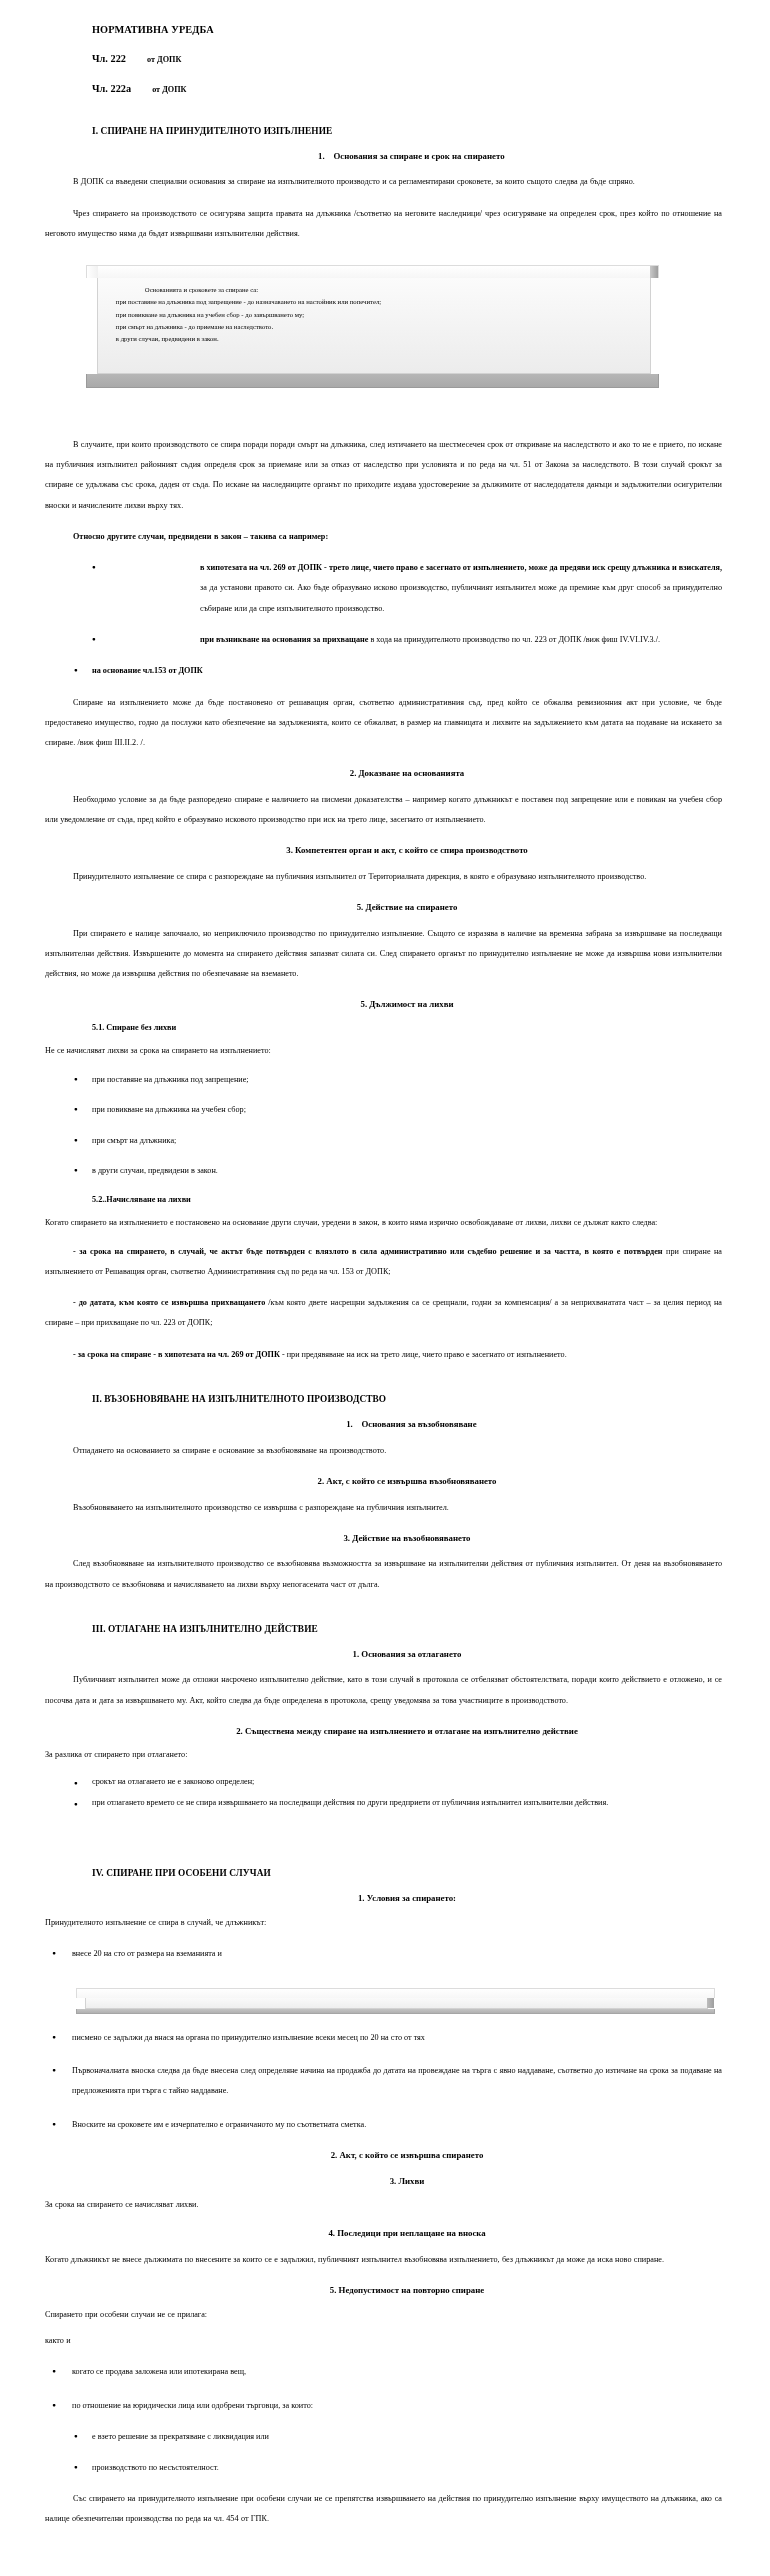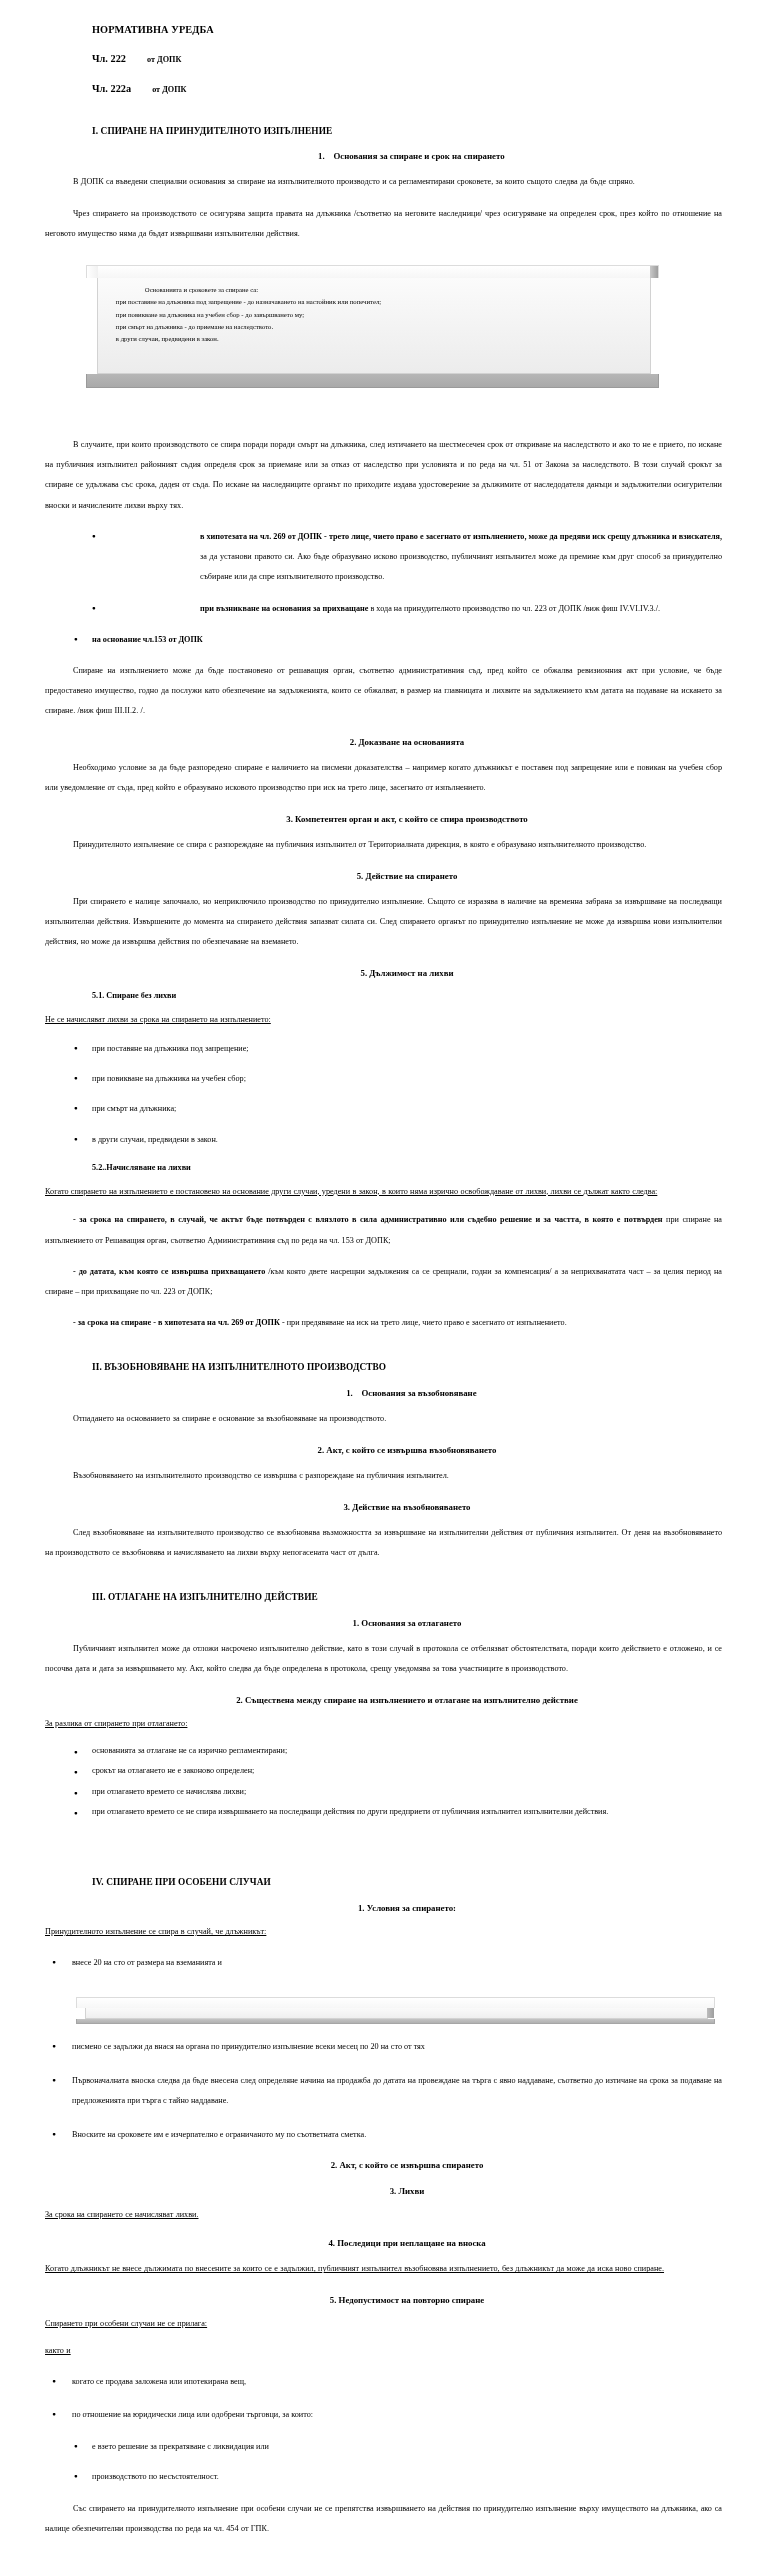--- a/index.html
+++ b/index.html
@@ -65,21 +65,21 @@
   }
 
   p.para {
     font-size: 8.2px;
     line-height: 2.45;
     text-align: justify;
     text-indent: 28px;
     margin: 11.3px 0 0 0;
     word-spacing: 0.3px;
   }
-  p.para.noindent { text-indent: 0; text-decoration: underline; }
+  p.para.noindent { text-indent: 0; }
   p.para.tight { line-height: 1.9; }
 
   b, .b { font-weight: bold; }
 
   
   ul.bullets {
     list-style: none;
     margin: 11.3px 0 0 0;
     padding: 0;
   }
@@ -258,20 +258,21 @@
       </ul>
       <div class="callout-spacer"></div>
     </div>
     <div class="callout-bottom"></div>
   </div>
 
   <div class="spacer-l"></div>
 
   <p class="para">В случаите, при които производството се спира поради поради смърт на длъжника, след изтичането на шестмесечен срок от откриване на наследството и ако то не е прието, по искане на публичния изпълнител районният съдия определя срок за приемане или за отказ от наследство при условията и по реда на чл. 51 от Закона за наследството. В този случай срокът за спиране се удължава със срока, даден от съда. По искане на наследниците органът по приходите издава удостоверение за дължимите от наследодателя данъци и задължителни осигурителни вноски и начислените лихви върху тях.</p>
 
+  <p class="para b">Относно другите случаи, предвидени в закон – такива са например:</p>
 
   <ul class="bullets wide">
     <li>
       <b>в хипотезата на чл. 269 от ДОПК - трето лице, чието право е засегнато от изпълнението, може да предяви иск срещу длъжника и взискателя,</b><span> за да установи правото си. Ако бъде образувано исково производство, публичният изпълнител може да премине към друг способ за принудително събиране или да спре изпълнителното производство.</span>
     </li>
   </ul>
 
   <ul class="bullets wide">
     <li>
       <b>при възникване на основания за прихващане</b><span> в хода на принудителното производство по чл. 223 от ДОПК  /виж фиш IV.VI.IV.3./.</span>
@@ -336,23 +337,21 @@
 
   <div class="section-title">III. ОТЛАГАНЕ НА ИЗПЪЛНИТЕЛНО ДЕЙСТВИЕ</div>
 
   <div class="sub-head">1. Основания за отлагането</div>
   <p class="para">Публичният изпълнител може да отложи насрочено изпълнително действие, като в този случай в протокола се отбелязват обстоятелствата, поради които действието е отложено, и се посочва дата и дата за извършването му. Акт, който следва да бъде определена в протокола, срещу уведомява за това участниците в производството.</p>
 
   <div class="sub-head">2. Съществена между спиране на изпълнението и отлагане на изпълнително действие</div>
   <p class="para noindent tight">За разлика от спирането при отлагането:</p>
 
   <ul class="bullets compact">
-    <li>основанията за отлагане не са изрично регламентирани;</li>
     <li>срокът на отлагането не е законово определен;</li>
-    <li>при отлагането времето се начислява лихви;</li>
     <li>при отлагането времето се не спира извършването на последващи действия по други предприети от публичния изпълнител изпълнителни действия.</li>
   </ul>
 
   <div class="spacer-l"></div>
 
   <div class="section-title tight">IV.  СПИРАНЕ ПРИ ОСОБЕНИ СЛУЧАИ</div>
 
   <div class="sub-head">1. Условия за спирането:</div>
   <p class="para noindent tight">Принудителното изпълнение се спира в случай, че длъжникът:</p>
 

